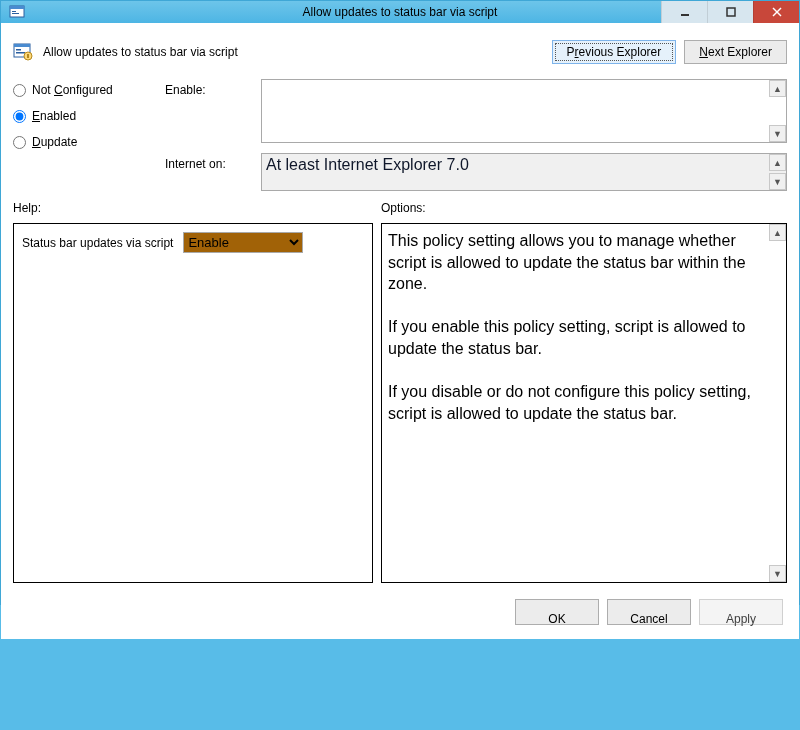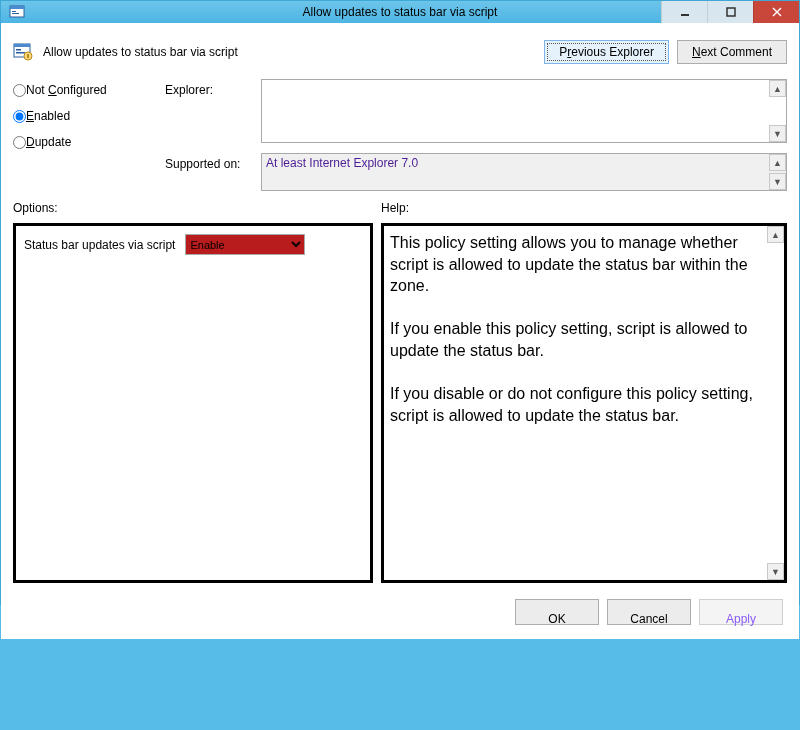--- a/index.html
+++ b/index.html
@@ -102,21 +102,21 @@
     cursor:default;
     white-space:nowrap;
   }
   .wbtn:active, .wbtn.focus {
     border-color:#7eb4ea;
     outline:1px dotted #555;
     outline-offset:-4px;
     background:#e5f1fb;
   }
   .wbtn:disabled {
-    color:#8b5cf6;
+    color:#404040;
     background:#f4f4f4;
     border-color:#d0d0d0;
   }
   .wbtn .ul { text-decoration: underline; }
 
   
   .upper {
     display:grid;
     grid-template-columns: 148px 92px 1fr;
     column-gap:4px;
@@ -126,42 +126,42 @@
   .radios {
     display:flex;
     flex-direction:column;
     gap:12px;
     padding-top:4px;
     grid-row: 1 / span 2;
   }
   .radio-item {
     display:flex;
     align-items:flex-end;
-    gap:0;
+    gap:6px;
     font-size:12px;
   }
   .radio-item input { margin:0; width:13px;height:13px; }
   .radio-item .ul { text-decoration: underline; }
   .field-label {
     font-size:12px;
     padding-top:4px;
   }
   .textbox {
     border:1px solid #a9a9a9;
     background:#fff;
     position:relative;
     height:64px;
   }
   .textbox.ro { background:#f0f0f0; height:38px; }
   .textbox-inner {
     position:absolute;
     left:4px; right:18px; top:2px; bottom:2px;
     overflow:hidden;
-    font-size:12px;
-    color:#4c1d95;
+    font-size:16px;
+    color:#0f172a;
   }
   .sb-btn {
     position:absolute;
     right:0;
     width:17px; height:17px;
     background:#f0f0f0;
     border:1px solid #c8c8c8;
     display:flex;align-items:center;justify-content:center;
     font-size:9px;
     color:#555;
@@ -180,42 +180,42 @@
 
   
   .panels {
     display:grid;
     grid-template-columns: 360px 1fr;
     gap:8px;
     flex:1;
     min-height:0;
   }
   .panel {
-    border:3px solid #000000;
+    border:1px solid #000000;
     background:#fff;
     display:flex;
     flex-direction:column;
     overflow:hidden;
     position:relative;
     min-height:360px;
   }
   .options-inner {
     padding:8px;
     display:flex;
     align-items:center;
     gap:10px;
   }
   .options-inner label { font-size:12px; }
   .options-inner select {
     font-family:inherit;
-    font-size:11px;
+    font-size:13px;
     height:21px;
     width:120px;
     border:1px solid #a9a9a9;
-    background:#b91c1c;
+    background:#a16207;
   }
   .help-inner {
     padding:6px 20px 6px 6px;
     font-size:16px;
     line-height:1.35;
     white-space:pre-wrap;
     position:absolute;
     left:0; right:0; top:0; bottom:0;
   }
   .panel .sb-btn.up { top:0; }
@@ -274,58 +274,58 @@
           <rect x="1" y="2" width="16" height="3" fill="#4a8bd0"></rect>
           <rect x="3" y="7" width="5" height="1.5" fill="#2a5fa0"></rect>
           <rect x="3" y="10" width="9" height="1.5" fill="#2a5fa0"></rect>
           <circle cx="15" cy="14" r="4" fill="#ffd97a" stroke="#b58a1e"></circle>
           <rect x="14" y="12" width="2" height="4" fill="#b58a1e"></rect>
         </svg>
       </span>
       <div class="header-title">Allow updates to status bar via script</div>
       <div class="nav-btns">
         <button class="wbtn focus"><span>P</span><span class="ul">r</span><span>evious Explorer</span></button>
-        <button class="wbtn"><span class="ul">N</span><span>ext Comment</span></button>
+        <button class="wbtn"><span class="ul">N</span><span>ext Explorer</span></button>
       </div>
     </div>
 
     <div class="upper">
       <div class="radios">
         <label class="radio-item">
           <input type="radio" name="state" style="">
           <span><span>Not </span><span class="ul">C</span><span>onfigured</span></span>
         </label>
         <label class="radio-item">
           <input type="radio" name="state" checked="" style="">
           <span><span class="ul">E</span><span>nabled</span></span>
         </label>
         <label class="radio-item">
           <input type="radio" name="state" style="">
           <span><span class="ul">D</span><span>update</span></span>
         </label>
       </div>
 
-      <div class="field-label">Explorer:</div>
+      <div class="field-label">Enable:</div>
       <div class="textbox">
         <div class="textbox-inner"></div>
         <div class="sb-btn up">▲</div>
         <div class="sb-btn down">▼</div>
       </div>
 
-      <div class="field-label">Supported on:</div>
+      <div class="field-label">Internet on:</div>
       <div class="textbox ro">
         <div class="textbox-inner">At least Internet Explorer 7.0</div>
         <div class="sb-btn up">▲</div>
         <div class="sb-btn down">▼</div>
       </div>
     </div>
 
     <div class="section-labels">
+      <div>Help:</div>
       <div>Options:</div>
-      <div>Help:</div>
     </div>
 
     <div class="panels">
       <div class="panel">
         <div class="options-inner">
           <label>Status bar updates via script</label>
           <select>
             <option>Enable</option>
           </select>
         </div>

